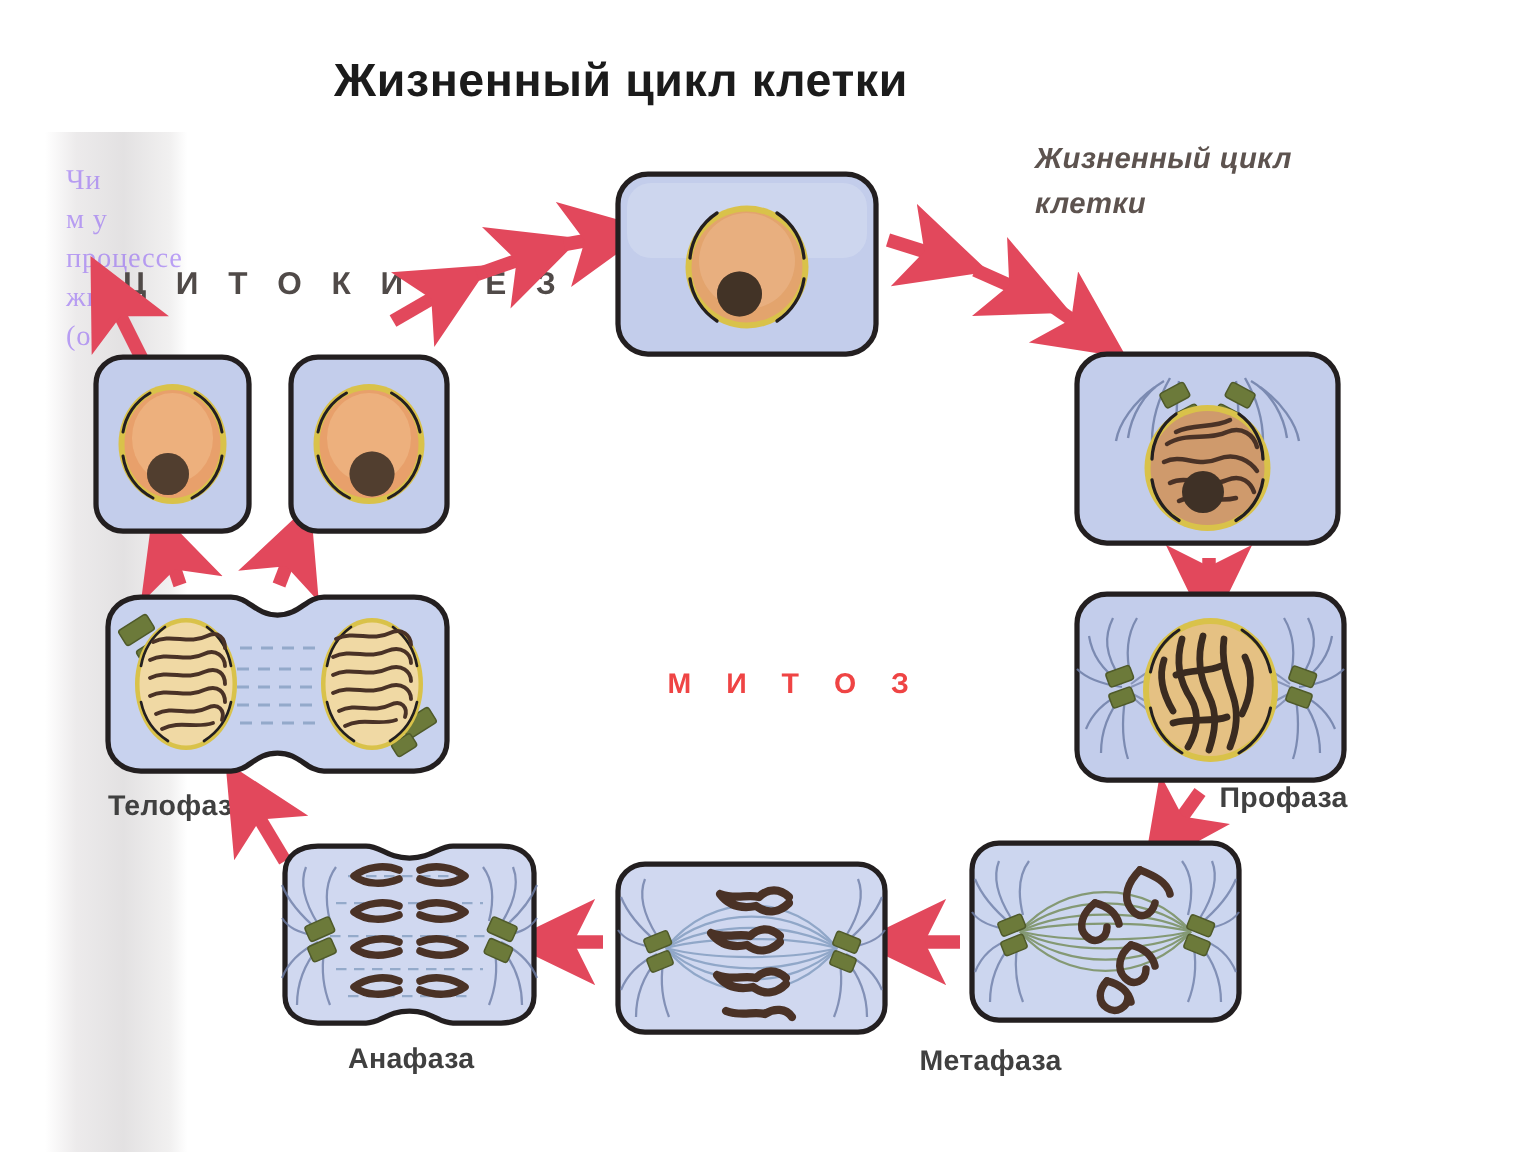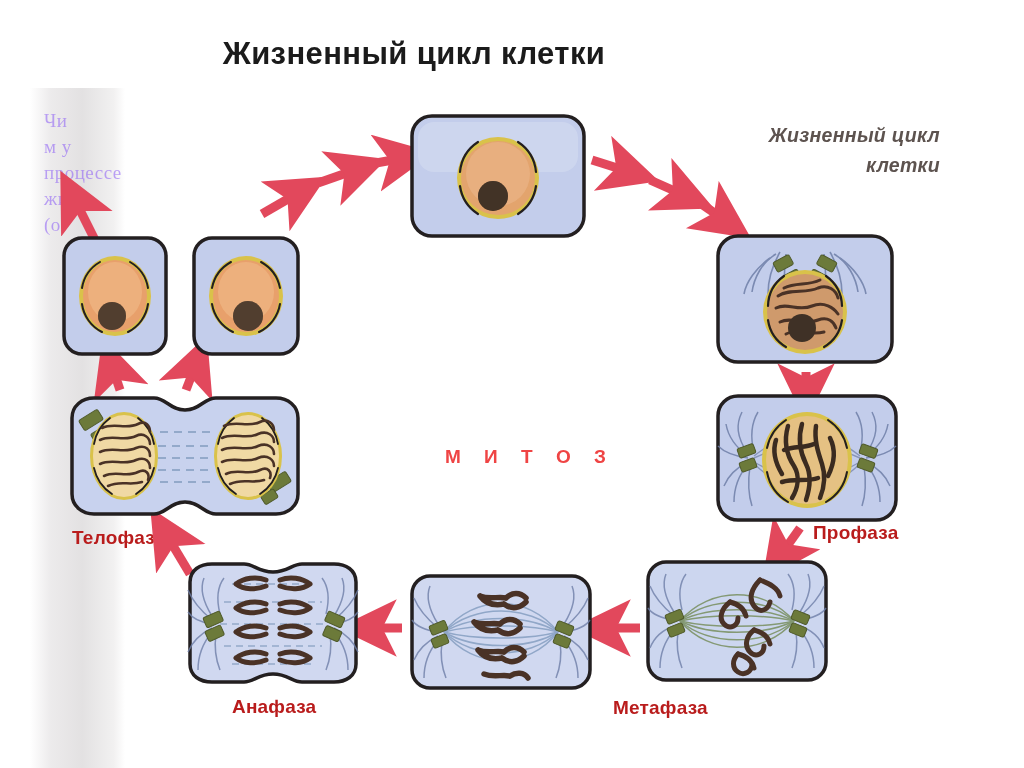--- a/index.html
+++ b/index.html
@@ -21,33 +21,33 @@
     font-family:"Liberation Serif", serif;font-size:19px;line-height:26px;
     letter-spacing:.5px;pointer-events:none;user-select:none;white-space:pre;
   }
 
   
   .main-title{
     position:absolute;left:0;top:36px;width:828px;text-align:center;
     font-size:31px;font-weight:bold;color:#1b1b1b;letter-spacing:.4px;
   }
   .corner-title{
-    position:absolute;left:690px;top:120px;width:250px;
+    position:absolute;left:690px;top:91px;width:250px;
     font-size:19.5px;font-weight:bold;font-style:italic;color:#5d534f;
-    line-height:30px;text-align:right;letter-spacing:.3px;
+    line-height:30px;letter-spacing:.3px;
   }
   .corner-title span{display:block;}
   .stage-label{
     position:absolute;font-weight:bold;color:#504a48;
   }
   .lbl-cyto{left:82px;top:178px;font-size:21px;letter-spacing:7px;}
   .lbl-inter{left:383px;top:283px;font-size:19px;letter-spacing:9px;color:#57504d;}
   .lbl-mito{left:445px;top:446px;font-size:19px;letter-spacing:9px;color:#ef4444;}
 
-  .phase-label{position:absolute;font-size:19px;font-weight:bold;color:#b91c1c;letter-spacing:.2px;}
+  .phase-label{position:absolute;font-size:19px;font-weight:bold;color:#404040;letter-spacing:.2px;}
   .ph-telo{left:72px;top:527px;}
   .ph-pro{left:813px;top:522px;}
   .ph-ana{left:232px;top:696px;}
   .ph-meta{left:613px;top:697px;}
 
   
   .cell{position:absolute;}
   .cell svg{display:block;overflow:visible;}
 </style>
 </head>
@@ -62,20 +62,21 @@
 жив
 (ог</div>
 
   <div class="main-title">Жизненный цикл клетки</div>
 
   <div class="corner-title">
     <span>Жизненный цикл</span>
     <span>клетки</span>
   </div>
 
+  <div class="stage-label lbl-cyto">Ц И Т О К И Н Е З</div>
   <div class="stage-label lbl-mito">М И Т О З</div>
 
   <div class="phase-label ph-telo">Телофаза</div>
   <div class="phase-label ph-pro">Профаза</div>
   <div class="phase-label ph-ana">Анафаза</div>
   <div class="phase-label ph-meta">Метафаза</div>
 
   <svg style="position:absolute;left:0;top:0;" width="1024" height="768">
     <defs>
       <marker id="ah" markerWidth="7" markerHeight="7" refX="3.2" refY="3.2" orient="auto">

